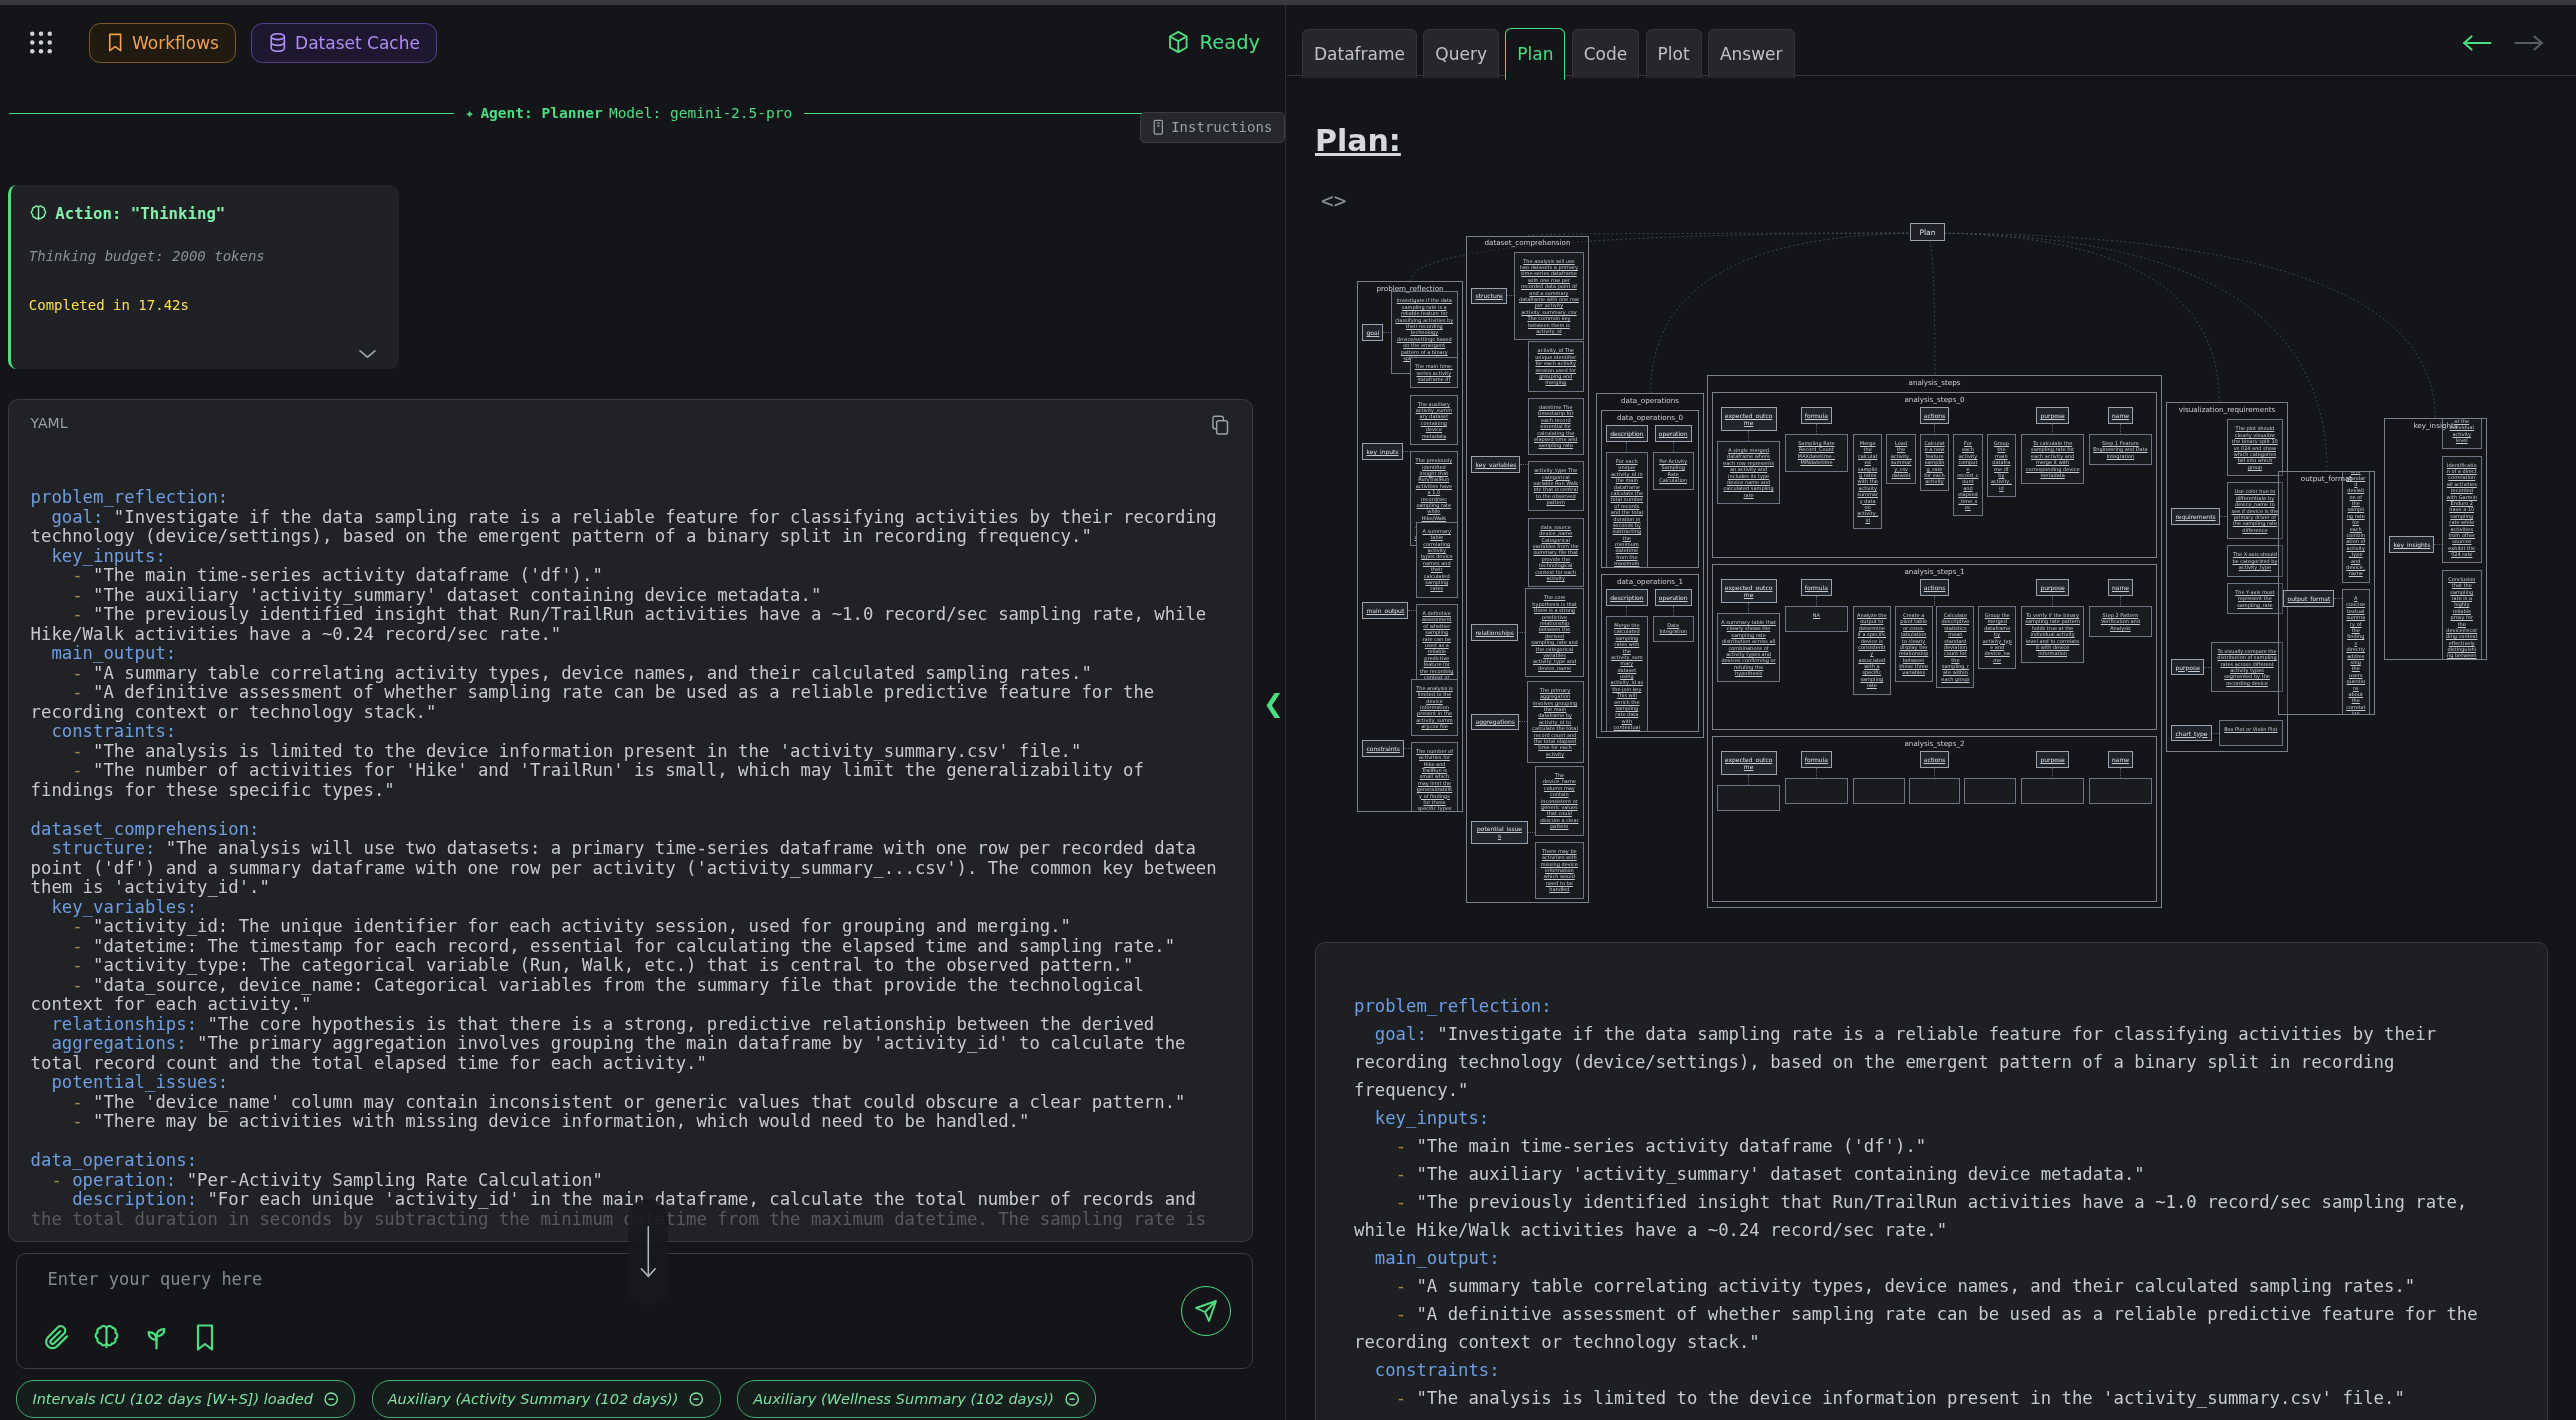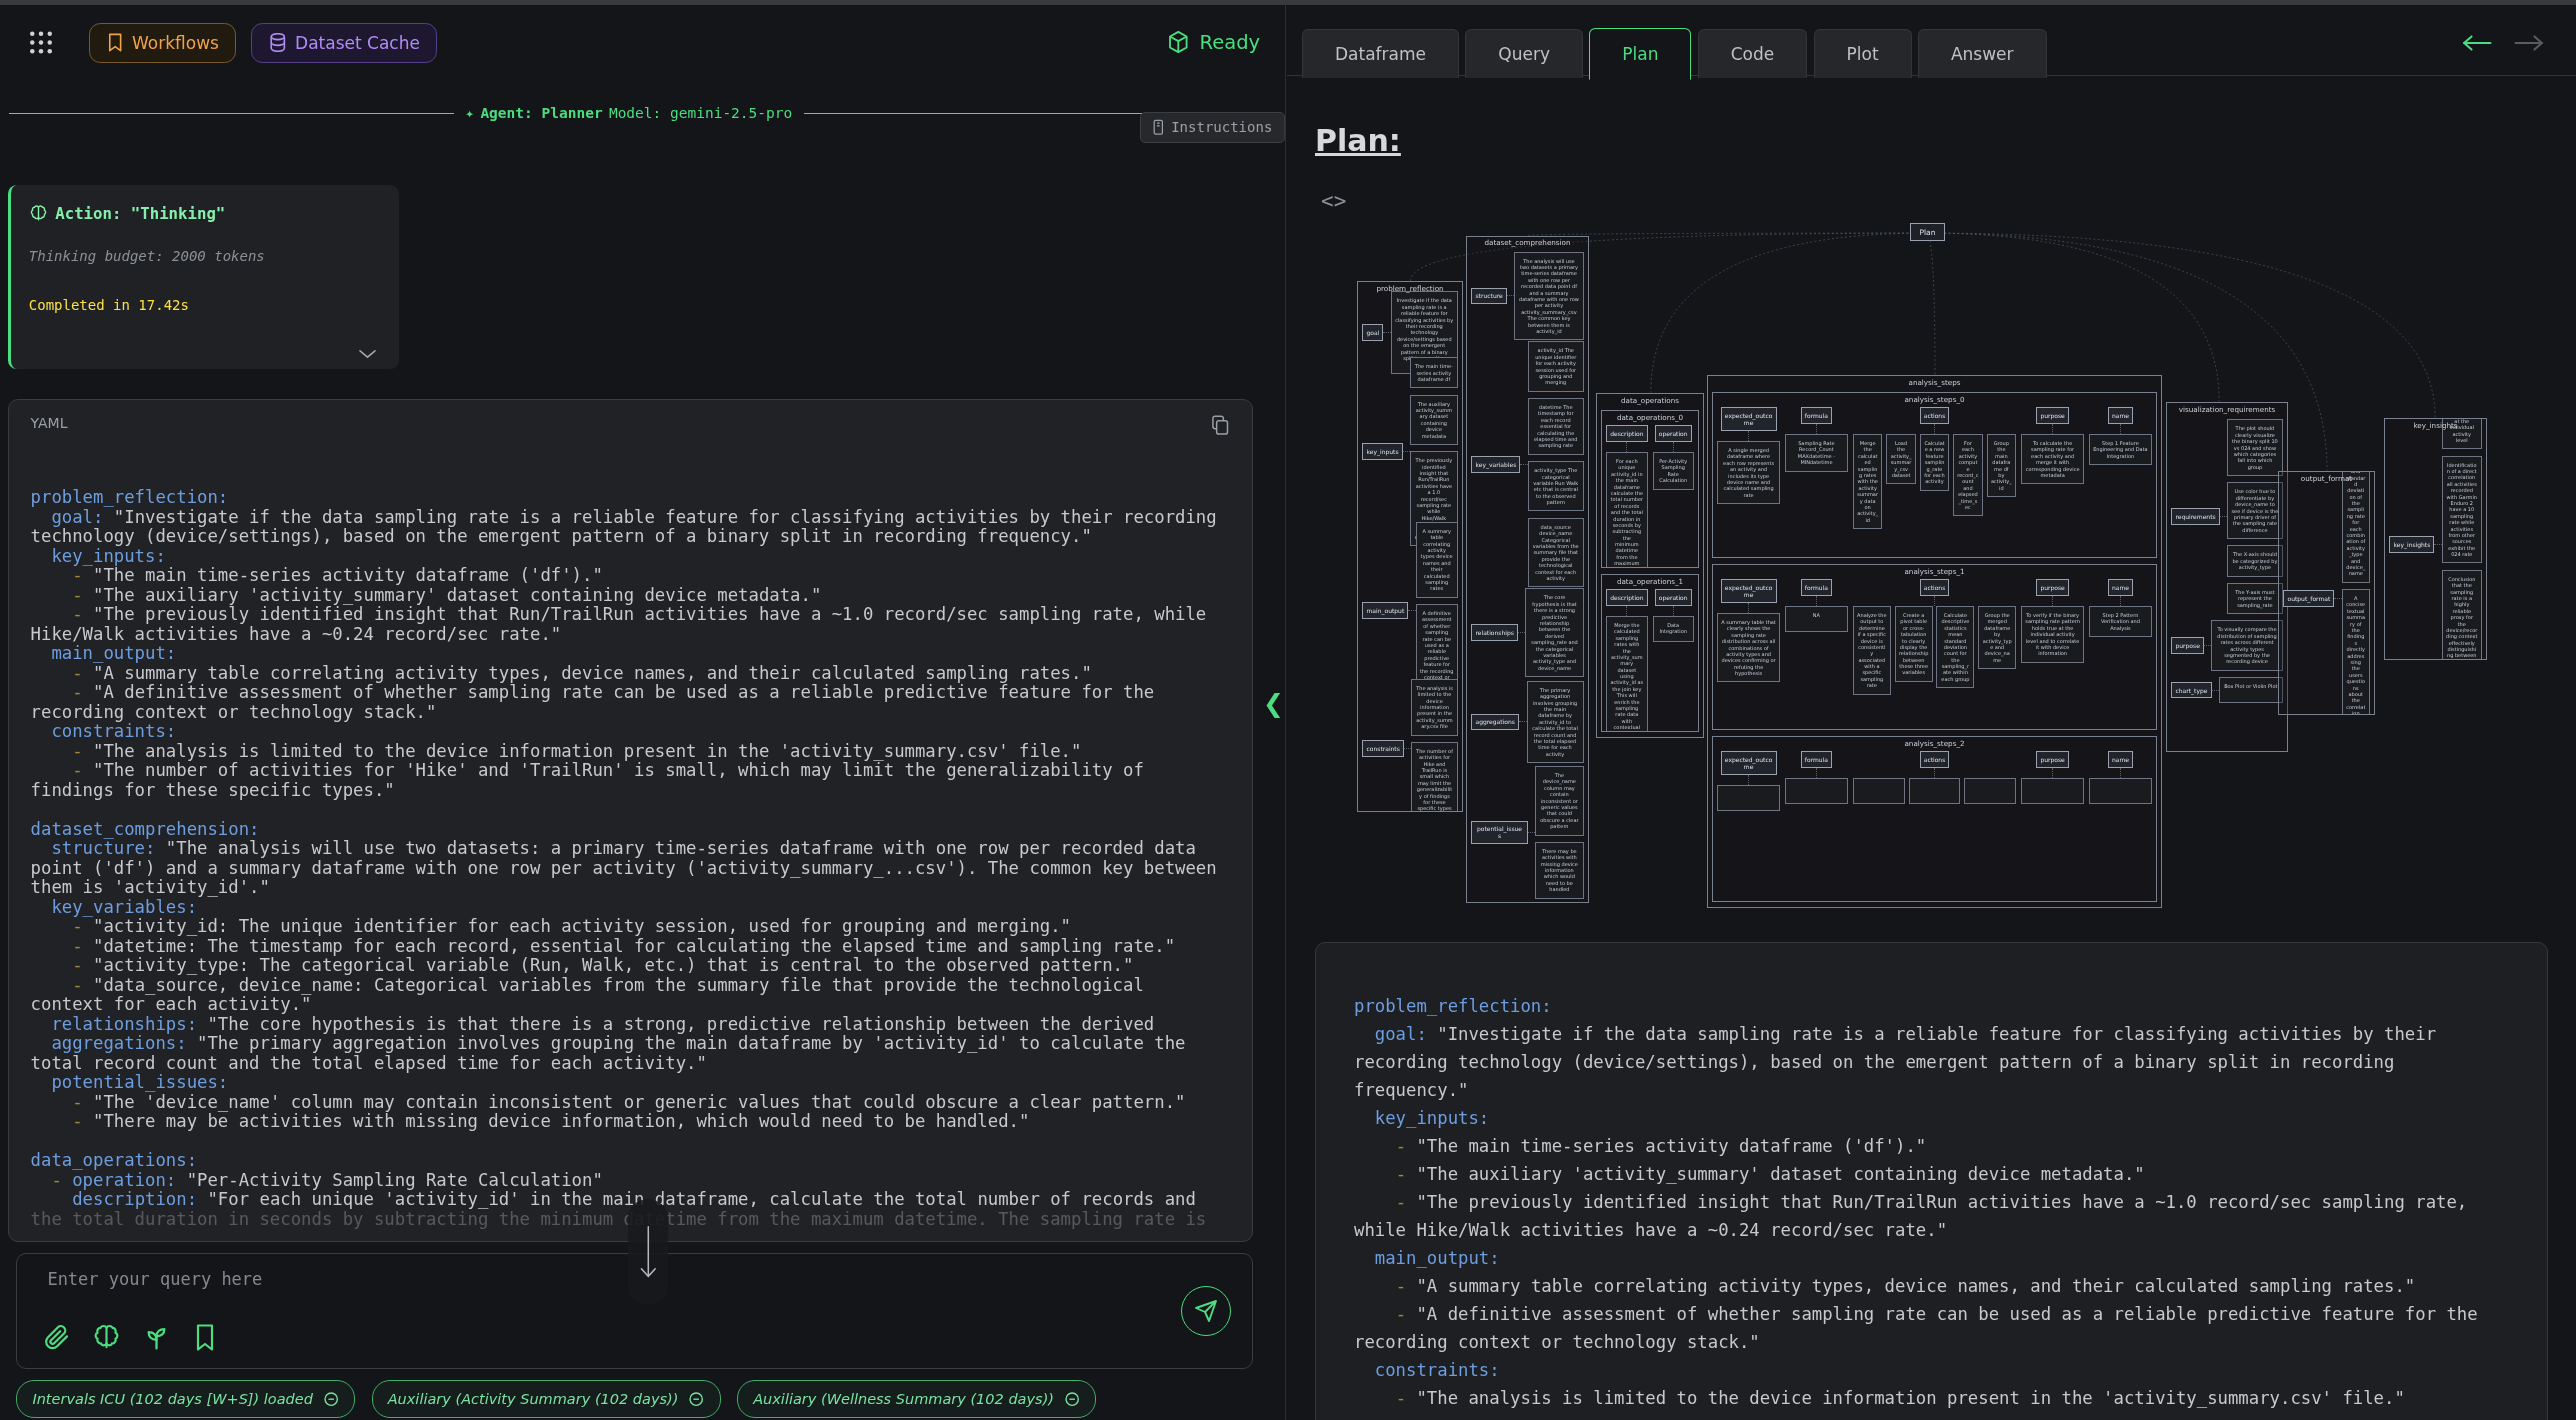--- a/index.html
+++ b/index.html
@@ -71,39 +71,39 @@
   
   #pills{position:absolute;left:16.4px;top:1375px;display:flex;gap:16.4px;}
   .pill{display:flex;align-items:center;gap:10px;height:36px;padding:0 15px;border:1.6px solid #3fae68;
         border-radius:18px;color:#7be3a1;font-size:14.5px;font-style:italic;background:rgba(74,222,128,0.04);white-space:nowrap;}
 
   
   #collapse-handle{position:absolute;left:1263px;top:689px;color:#4ade80;font-size:25px;z-index:6;}
 
   
   #tabs{position:absolute;left:15px;top:22.6px;display:flex;align-items:flex-end;z-index:2;}
-  .tab{height:48px;display:flex;align-items:center;padding:0 32px;margin-right:6.3px;background:#26272a;
+  .tab{height:48px;display:flex;align-items:center;padding:0 11px;margin-right:6.3px;background:#26272a;
        border:0.6px solid #343538;border-bottom:none;border-radius:6.3px 6.3px 0 0;color:#bfc1c4;
        font-size:17px;font-weight:500;}
   .tab.active{background:#141519;border:1.6px solid #4ade80;border-bottom:1.6px solid #141519;color:#4ade80;
        margin-bottom:-1.9px;height:50px;}
   #tab-underline{position:absolute;left:0;top:70px;width:1289px;height:1.3px;background:#343538;z-index:1;}
   #nav-arrows{position:absolute;right:30px;top:28px;display:flex;gap:20px;z-index:3;}
 
   #plan-heading{position:absolute;left:28px;top:118px;font-size:30px;font-weight:bold;color:#d6d8da;text-decoration:underline;}
   #code-toggle{position:absolute;left:34px;top:184px;font-size:21px;color:#8b8f94;}
 
   
   #plan-graph{position:absolute;left:0;top:213px;width:1208px;height:718px;}
   #plan-graph .edges{position:absolute;left:0;top:0;}
   #plan-graph .edges path{fill:none;stroke:#4e5a68;stroke-width:1.3;stroke-dasharray:3 4;opacity:.9;}
   .g-root{position:absolute;left:623px;top:5px;width:33px;height:16.4px;border:0.9px solid #9aa2b0;background:#1f2126;
         display:flex;align-items:center;justify-content:center;font-size:7.5px;color:#dde2ea;}
   .g-cluster{position:absolute;border:0.9px solid #79818e;box-sizing:border-box;padding:16.4px 4.4px 5px 4.4px;
-        display:flex;flex-direction:column;justify-content:flex-start;gap:6.3px;overflow:hidden;background:rgba(22,23,27,.35);}
+        display:flex;flex-direction:column;justify-content:space-between;gap:6.3px;overflow:hidden;background:rgba(22,23,27,.35);text-decoration:underline;}
   .g-title{position:absolute;top:1.9px;left:0;right:0;text-align:center;font-size:7.2px;color:#cdd2da;white-space:nowrap;overflow:hidden;}
   .g-grp{display:flex;align-items:center;min-height:0;}
   .g-label{flex:0 0 auto;max-width:48px;border:0.9px solid #9aa2b0;background:#21242a;color:#dde2ea;
         font-size:6px;padding:3.8px 3.1px;text-align:center;overflow-wrap:break-word;}
   .g-conn{flex:0 0 7.5px;border-top:0.8px dotted #566070;}
   .g-leaves{flex:1;display:flex;flex-direction:column;gap:6.3px;min-width:0;}
   .g-leaf{border:0.7px solid #6d7584;background:#191b1f;color:#c9cfd9;font-size:5px;line-height:1.28;
         padding:5px 3.1px;text-align:center;min-height:14px;overflow-wrap:break-word;}
   .g-sub{flex:1;border:0.8px solid #79818e;position:relative;padding:14px 3.8px 3.8px 3.8px;box-sizing:border-box;
         display:flex;align-items:flex-start;gap:5px;overflow:hidden;min-height:0;}

